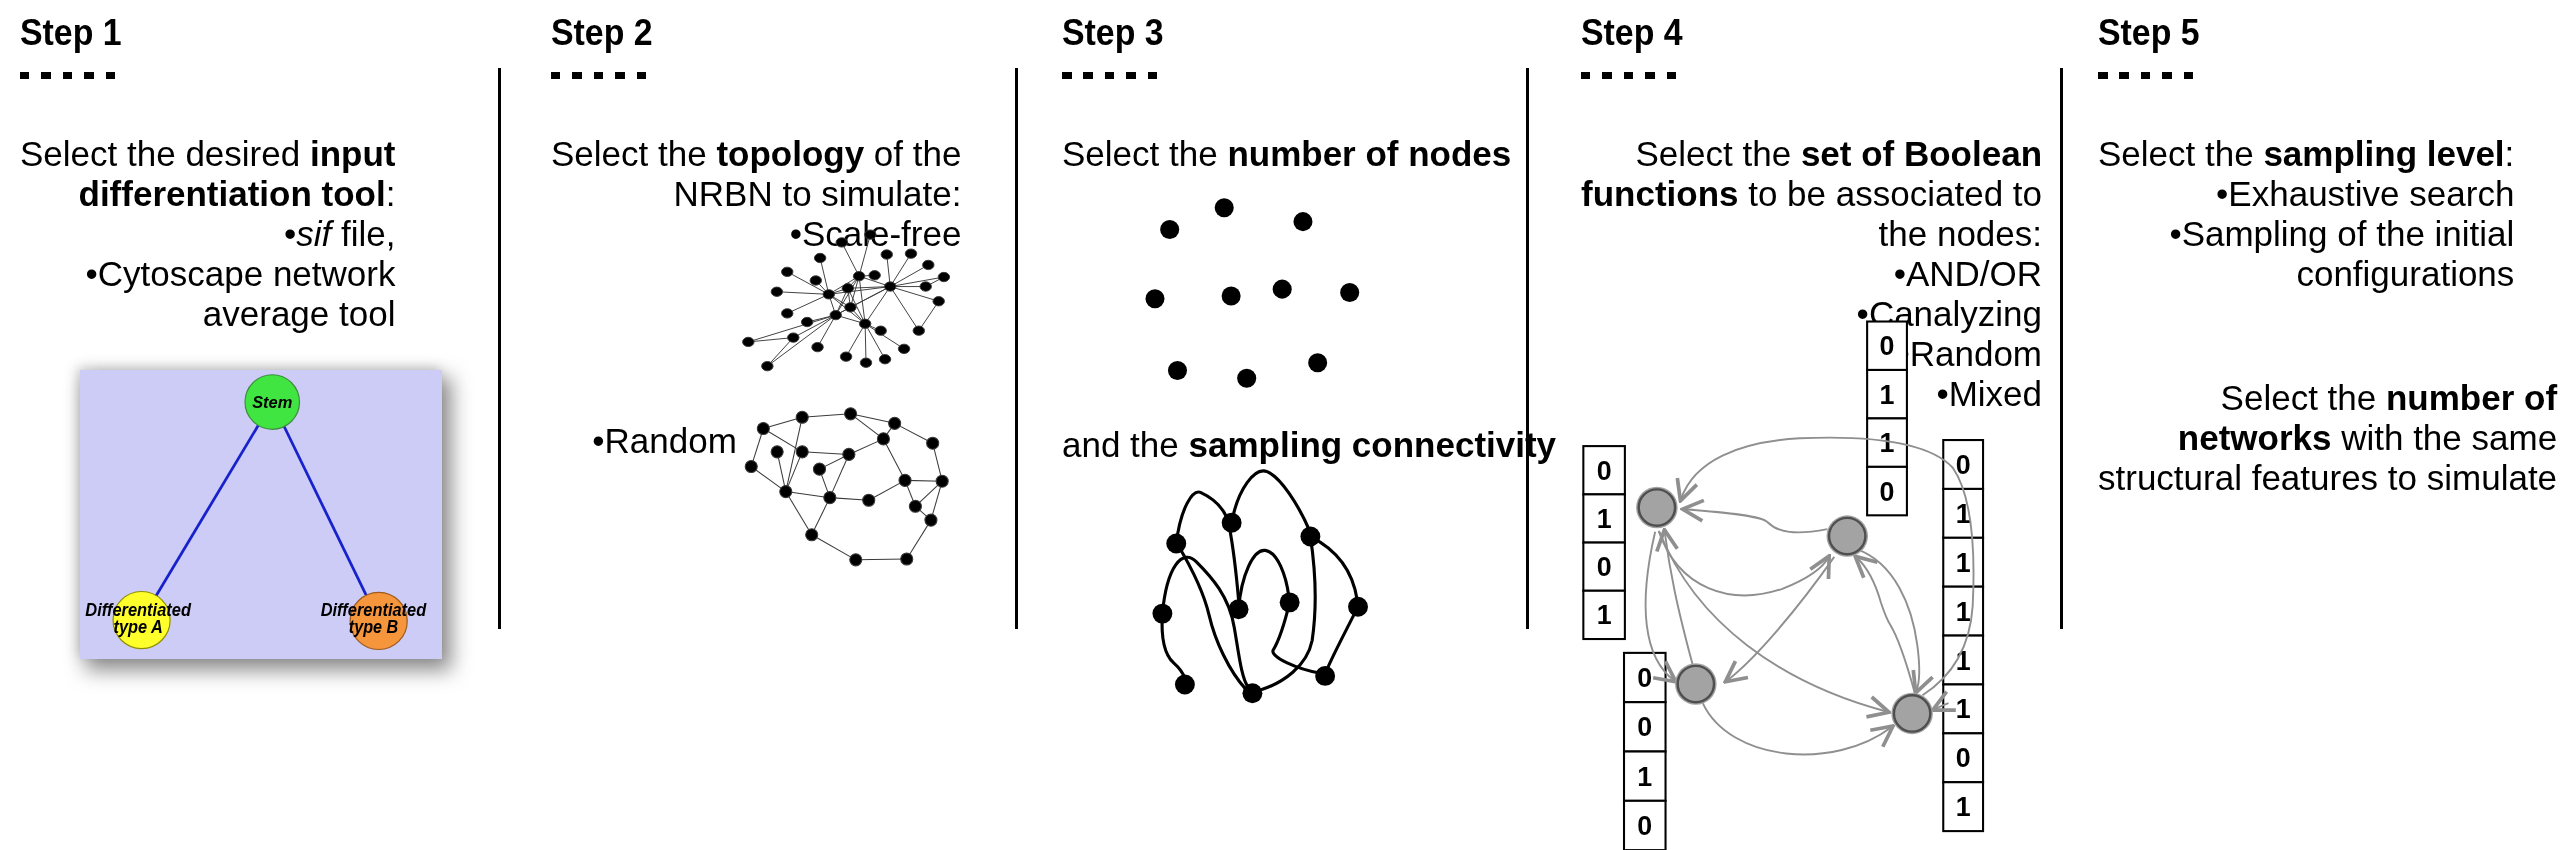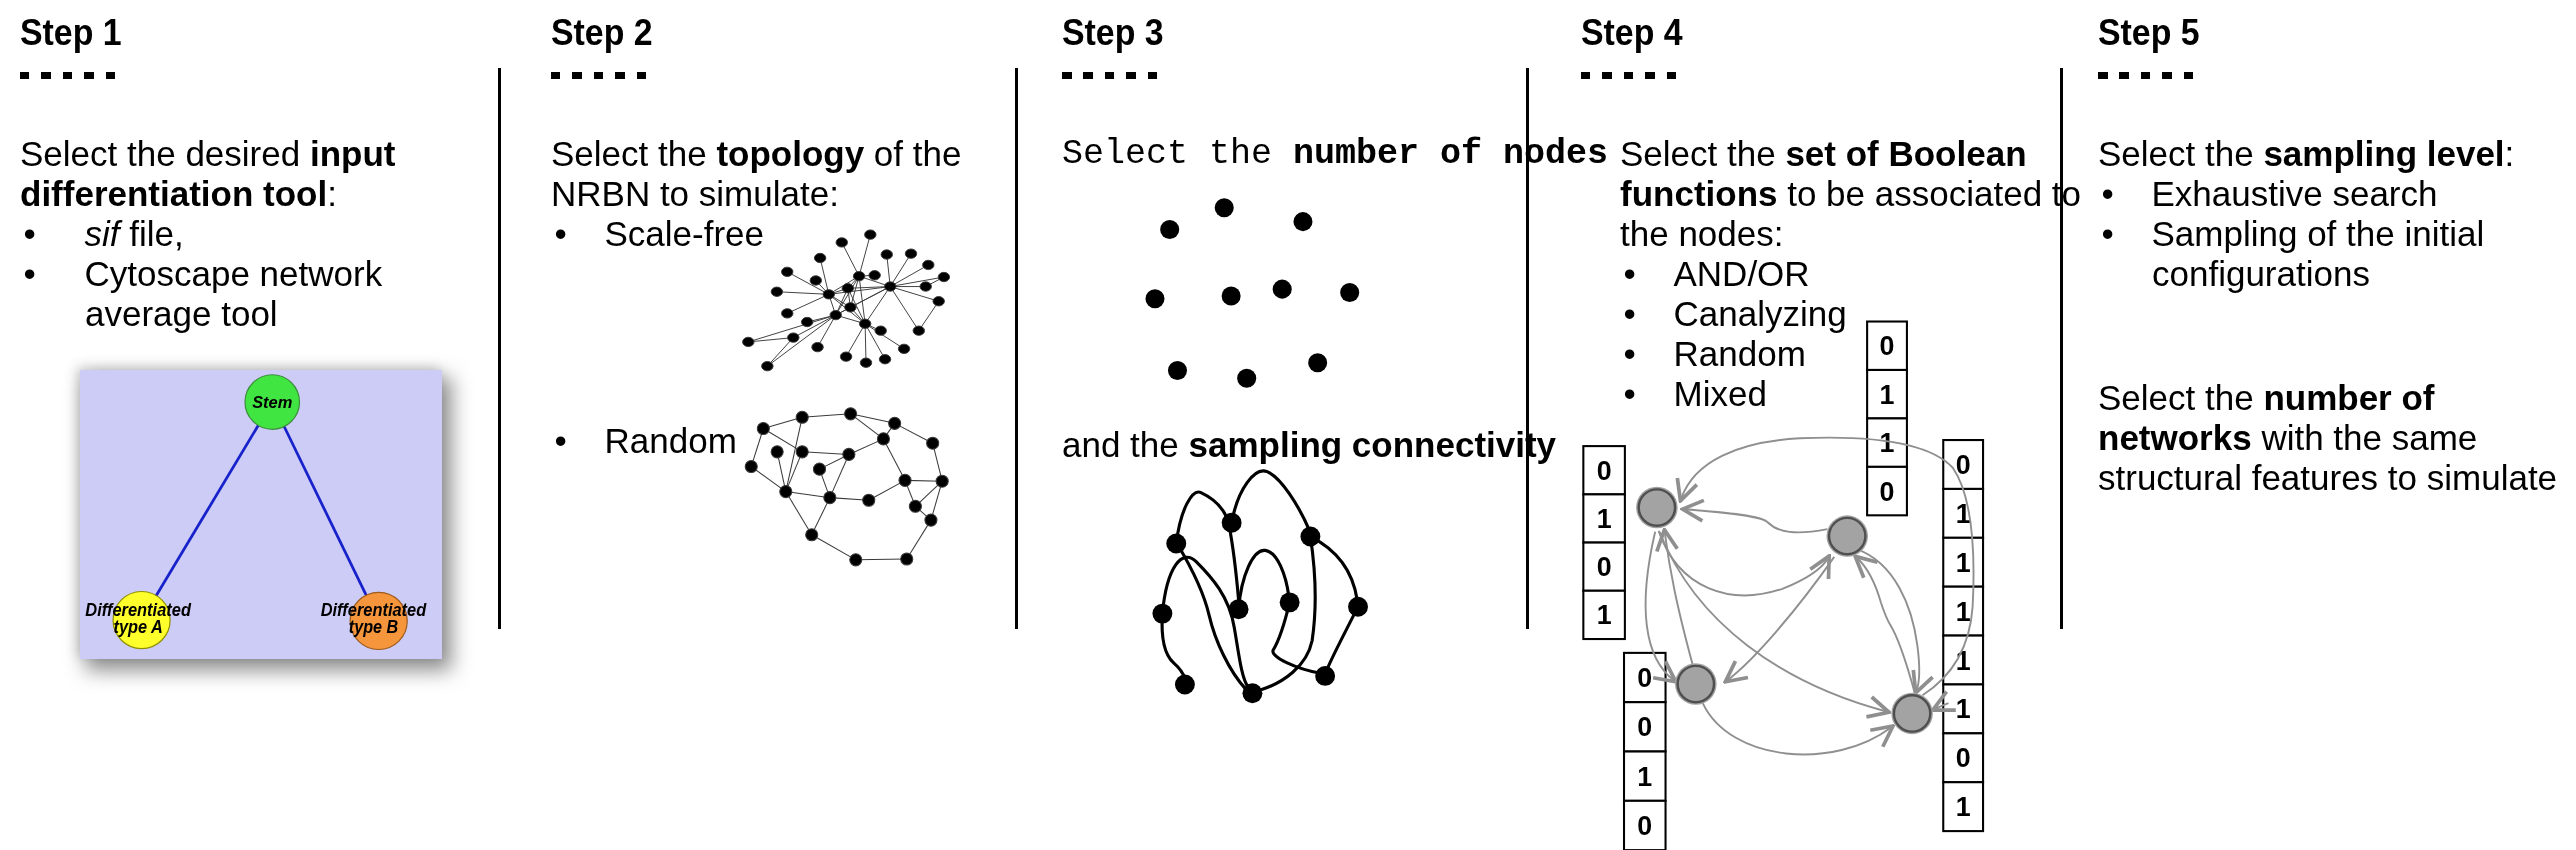--- a/index.html
+++ b/index.html
@@ -1,19 +1,19 @@
 <!DOCTYPE html>
 <html style="font-size:14px"><head><meta charset="utf-8"><style>
 html,body{margin:0;padding:0;background:#fff;width:2576px;height:851px;overflow:hidden;}
 body{font-family:"Liberation Sans",sans-serif;color:#000;position:relative;}
 .abs{position:absolute;font-style:italic;}
 .hd{position:absolute;font-size:36px;font-weight:bold;line-height:40px;white-space:nowrap;transform:scaleX(.94);transform-origin:0 0;}
 .dash{position:absolute;height:6.5px;width:95px;background:repeating-linear-gradient(90deg,#000 0 9.5px,transparent 9.5px 21.4px);}
 .sep{position:absolute;width:2.6px;background:#000;top:68px;height:561px;}
-.tb{position:absolute;font-size:35px;line-height:40px;white-space:nowrap;}
+.tb{position:absolute;font-size:35px;line-height:40px;white-space:nowrap;text-align:right;}
 .bu{display:inline-block;padding-left:3.5px;}
 .b1 .bu{width:61px;}
 .b2 .bu{width:50px;}
 .ind1{padding-left:65px;}
 .ind2{padding-left:54px;}
 svg{position:absolute;overflow:visible;}
 svg text{font-family:"Liberation Sans",sans-serif;}
 </style></head><body>
 
 <div class="sep" style="left:498px"></div>
@@ -43,28 +43,28 @@
 
 <div class="tb b2" style="left:551px;top:134px;">
 <div>Select the <b>topology</b> of the</div>
 <div>NRBN to simulate:</div>
 <div><span class="bu">•</span>Scale-free</div>
 </div>
 <div class="tb b2" style="left:551px;top:421px;">
 <div><span class="bu">•</span>Random</div>
 </div>
 
-<div class="tb" style="left:1062px;top:134px;font-family:Liberation Mono, monospace;">
+<div class="tb" style="left:1062px;top:134px;">
 <div>Select the <b>number of nodes</b></div>
 </div>
 <div class="tb" style="left:1062px;top:425px;">
 <div>and the <b>sampling connectivity</b></div>
 </div>
 
-<div class="tb b2" style="left:1581px;top:134px;margin-left:39px;">
+<div class="tb b2" style="left:1581px;top:134px;">
 <div>Select the <b>set of Boolean</b></div>
 <div><b>functions</b> to be associated to</div>
 <div>the nodes:</div>
 <div><span class="bu">•</span>AND/OR</div>
 <div><span class="bu">•</span>Canalyzing</div>
 <div><span class="bu">•</span>Random</div>
 <div><span class="bu">•</span>Mixed</div>
 </div>
 
 <div class="tb b2" style="left:2098px;top:134px;">

